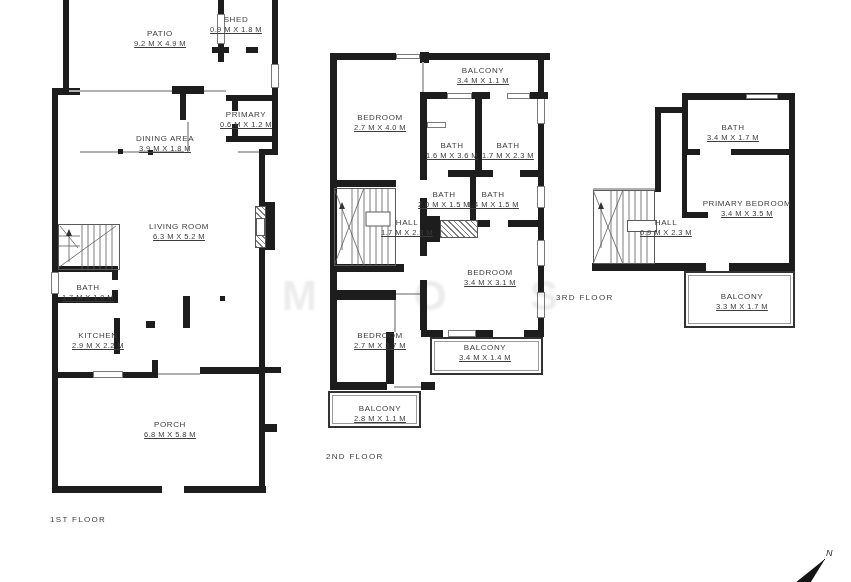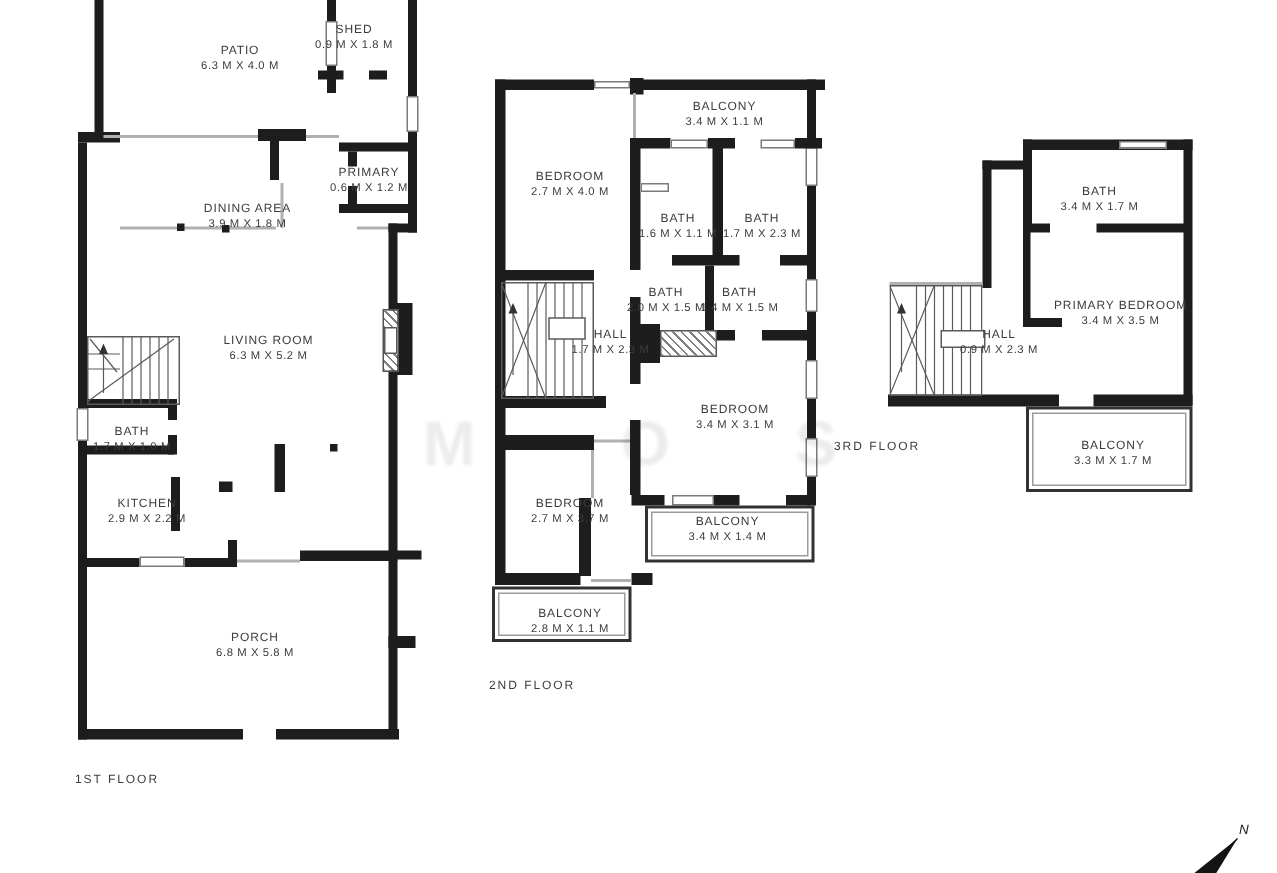--- a/index.html
+++ b/index.html
@@ -10,21 +10,21 @@
   .w{position:absolute;background:#1d1d1d;}
   .tl{position:absolute;background:#b0b0b0;}
   .dot{position:absolute;background:#1d1d1d;width:5px;height:5px;}
   .win{position:absolute;background:#fff;border:1px solid #7a7a7a;box-sizing:border-box;}
   .hatch{position:absolute;background:repeating-linear-gradient(45deg,#808080 0 1px,#ffffff 1px 4px);border:1px solid #555;box-sizing:border-box;}
   .void{position:absolute;background:#1d1d1d;}
   .balc{position:absolute;border:2px solid #323232;box-sizing:border-box;}
   .balc::before{content:"";position:absolute;inset:2px;border:1px solid #9b9b9b;}
   .rl{position:absolute;transform:translateX(-50%);text-align:center;white-space:nowrap;color:#3c3c3c;z-index:5;}
   .rl .nm{font-size:8px;letter-spacing:.6px;line-height:10px;}
-  .rl .dm{font-size:7.5px;letter-spacing:.4px;line-height:10px;}
+  .rl .dm{font-size:7.5px;letter-spacing:.4px;line-height:10px;text-decoration:underline;}
   .fl{position:absolute;font-size:8px;letter-spacing:1.3px;color:#3c3c3c;z-index:5;}
   .stairs{position:absolute;z-index:2;}
   .wm{position:absolute;font-size:42px;font-weight:bold;color:rgba(40,40,40,.085);filter:blur(1px);z-index:1;letter-spacing:8px;}
   .inrect{position:absolute;background:#fff;border:1px solid #5a5a5a;box-sizing:border-box;z-index:3;}
   svg text{font-family:"Liberation Sans",sans-serif;}
 </style>
 </head>
 <body>
 
 <div id="stage">
@@ -210,21 +210,21 @@
           <line x1="0" y1="74" x2="30" y2="0"></line>
         <line x1="8" y1="58" x2="8" y2="16"></line>
       </g>
       <polygon points="5,19 8,12 11,19" fill="#333"></polygon>
     </svg>
     <div class="inrect" style="left:627px;top:220px;width:30px;height:12px"></div>
   </div>
 
   <div class="rl" style="left:160px;top:29px">
     <div class="nm">PATIO</div>
-    <div class="dm">6.3 M X 4.0 M</div>
+    <div class="dm">9.2 M X 4.9 M</div>
   </div>
   <div class="rl" style="left:236px;top:15px">
     <div class="nm">SHED</div>
     <div class="dm">0.9 M X 1.8 M</div>
   </div>
   <div class="rl" style="left:165px;top:134px">
     <div class="nm">DINING AREA</div>
     <div class="dm">3.9 M X 1.8 M</div>
   </div>
   <div class="rl" style="left:246px;top:110px">
@@ -252,21 +252,21 @@
   <div class="rl" style="left:483px;top:66px">
     <div class="nm">BALCONY</div>
     <div class="dm">3.4 M X 1.1 M</div>
   </div>
   <div class="rl" style="left:380px;top:113px">
     <div class="nm">BEDROOM</div>
     <div class="dm">2.7 M X 4.0 M</div>
   </div>
   <div class="rl" style="left:452px;top:141px">
     <div class="nm">BATH</div>
-    <div class="dm">1.6 M X 1.1 M</div>
+    <div class="dm">1.6 M X 3.6 M</div>
   </div>
   <div class="rl" style="left:508px;top:141px">
     <div class="nm">BATH</div>
     <div class="dm">1.7 M X 2.3 M</div>
   </div>
   <div class="rl" style="left:444px;top:190px">
     <div class="nm">BATH</div>
     <div class="dm">2.0 M X 1.5 M</div>
   </div>
   <div class="rl" style="left:493px;top:190px">

